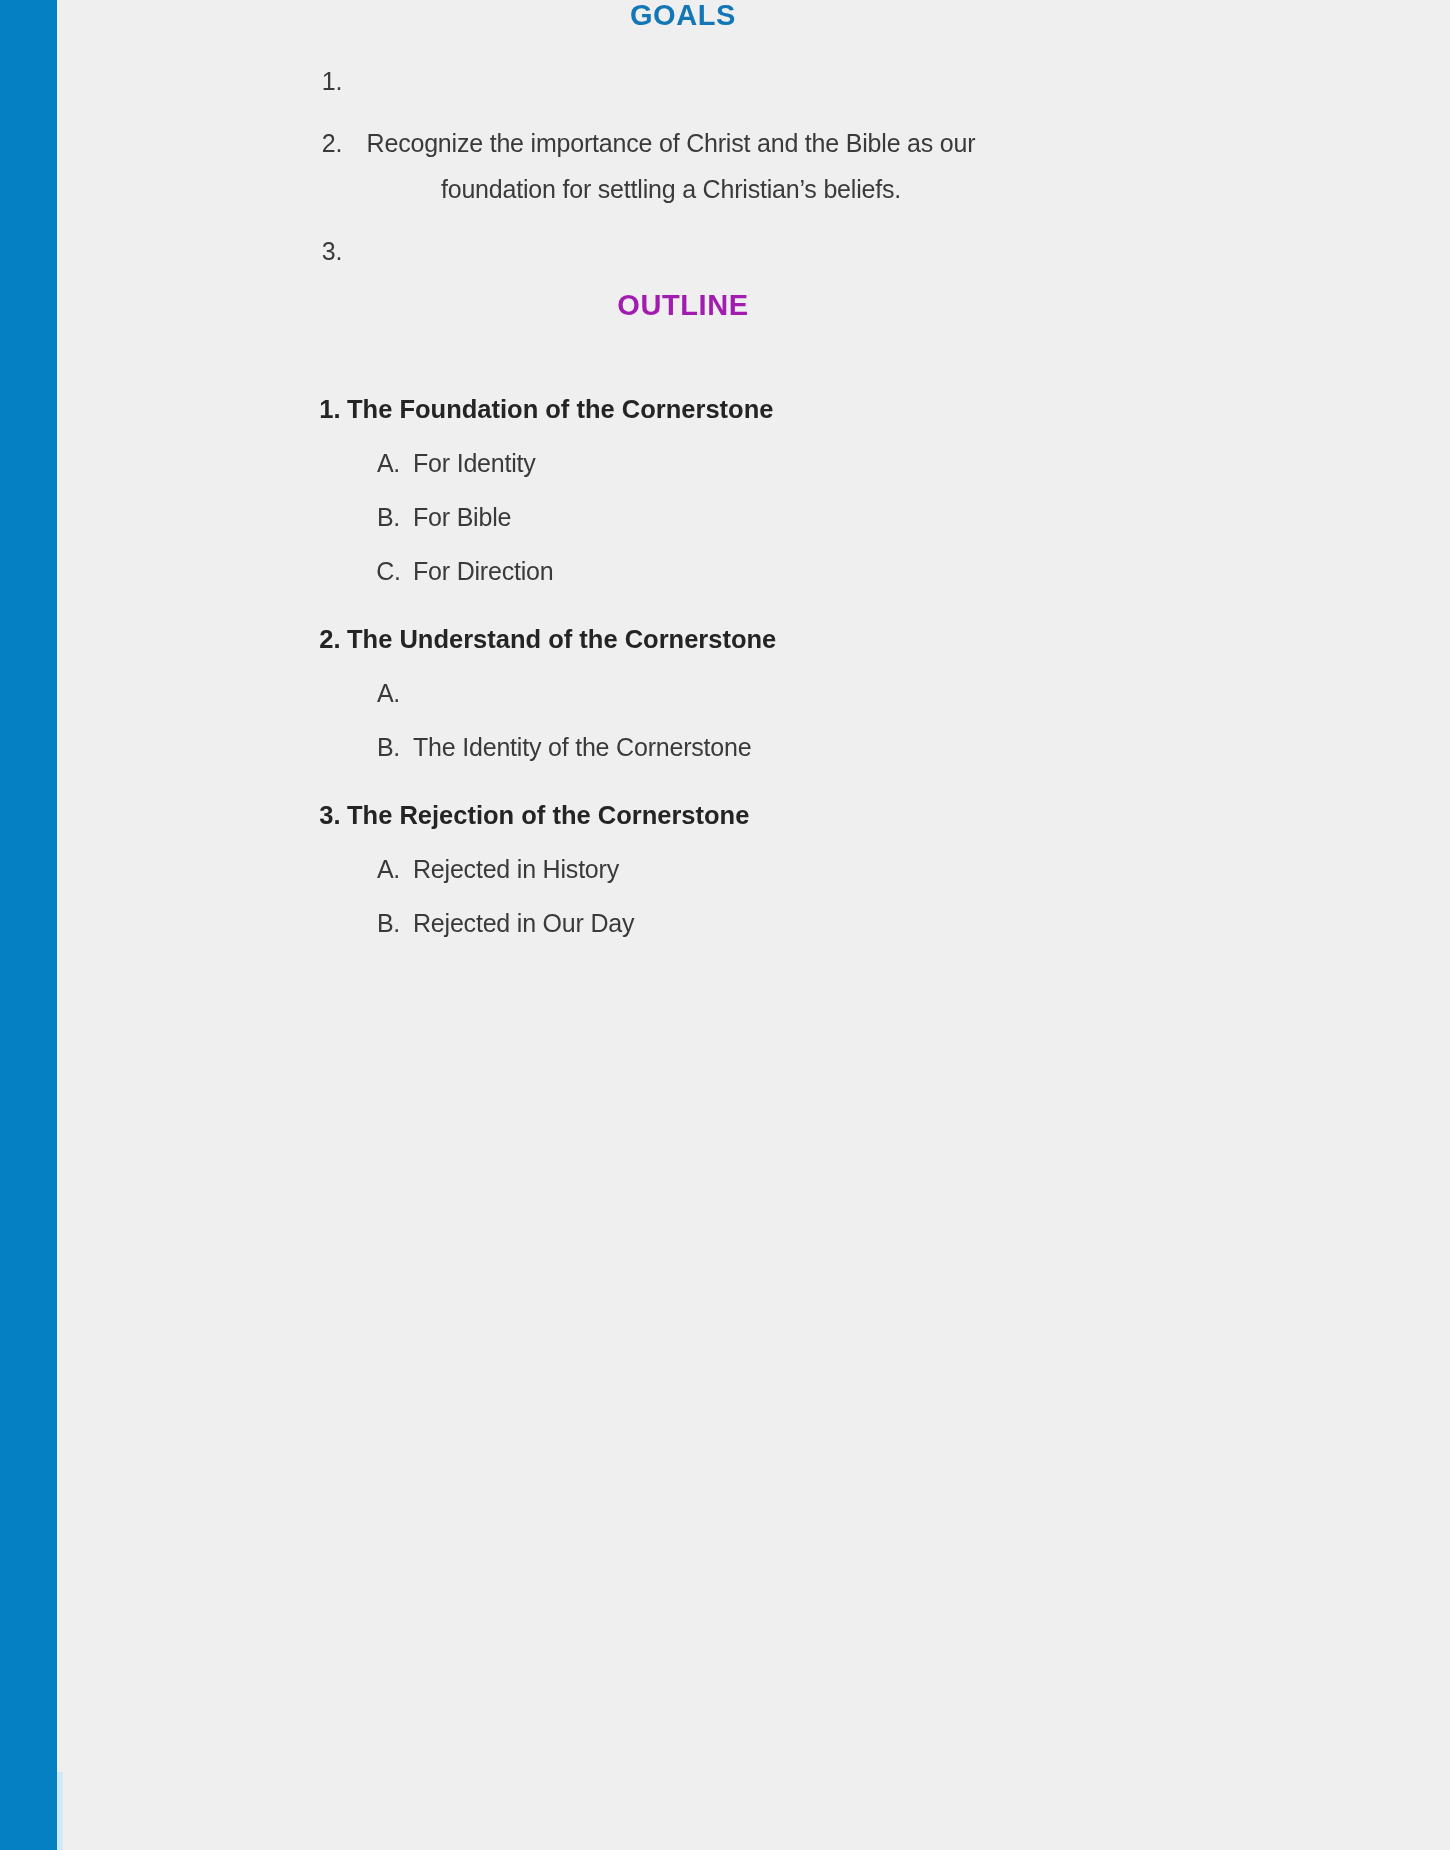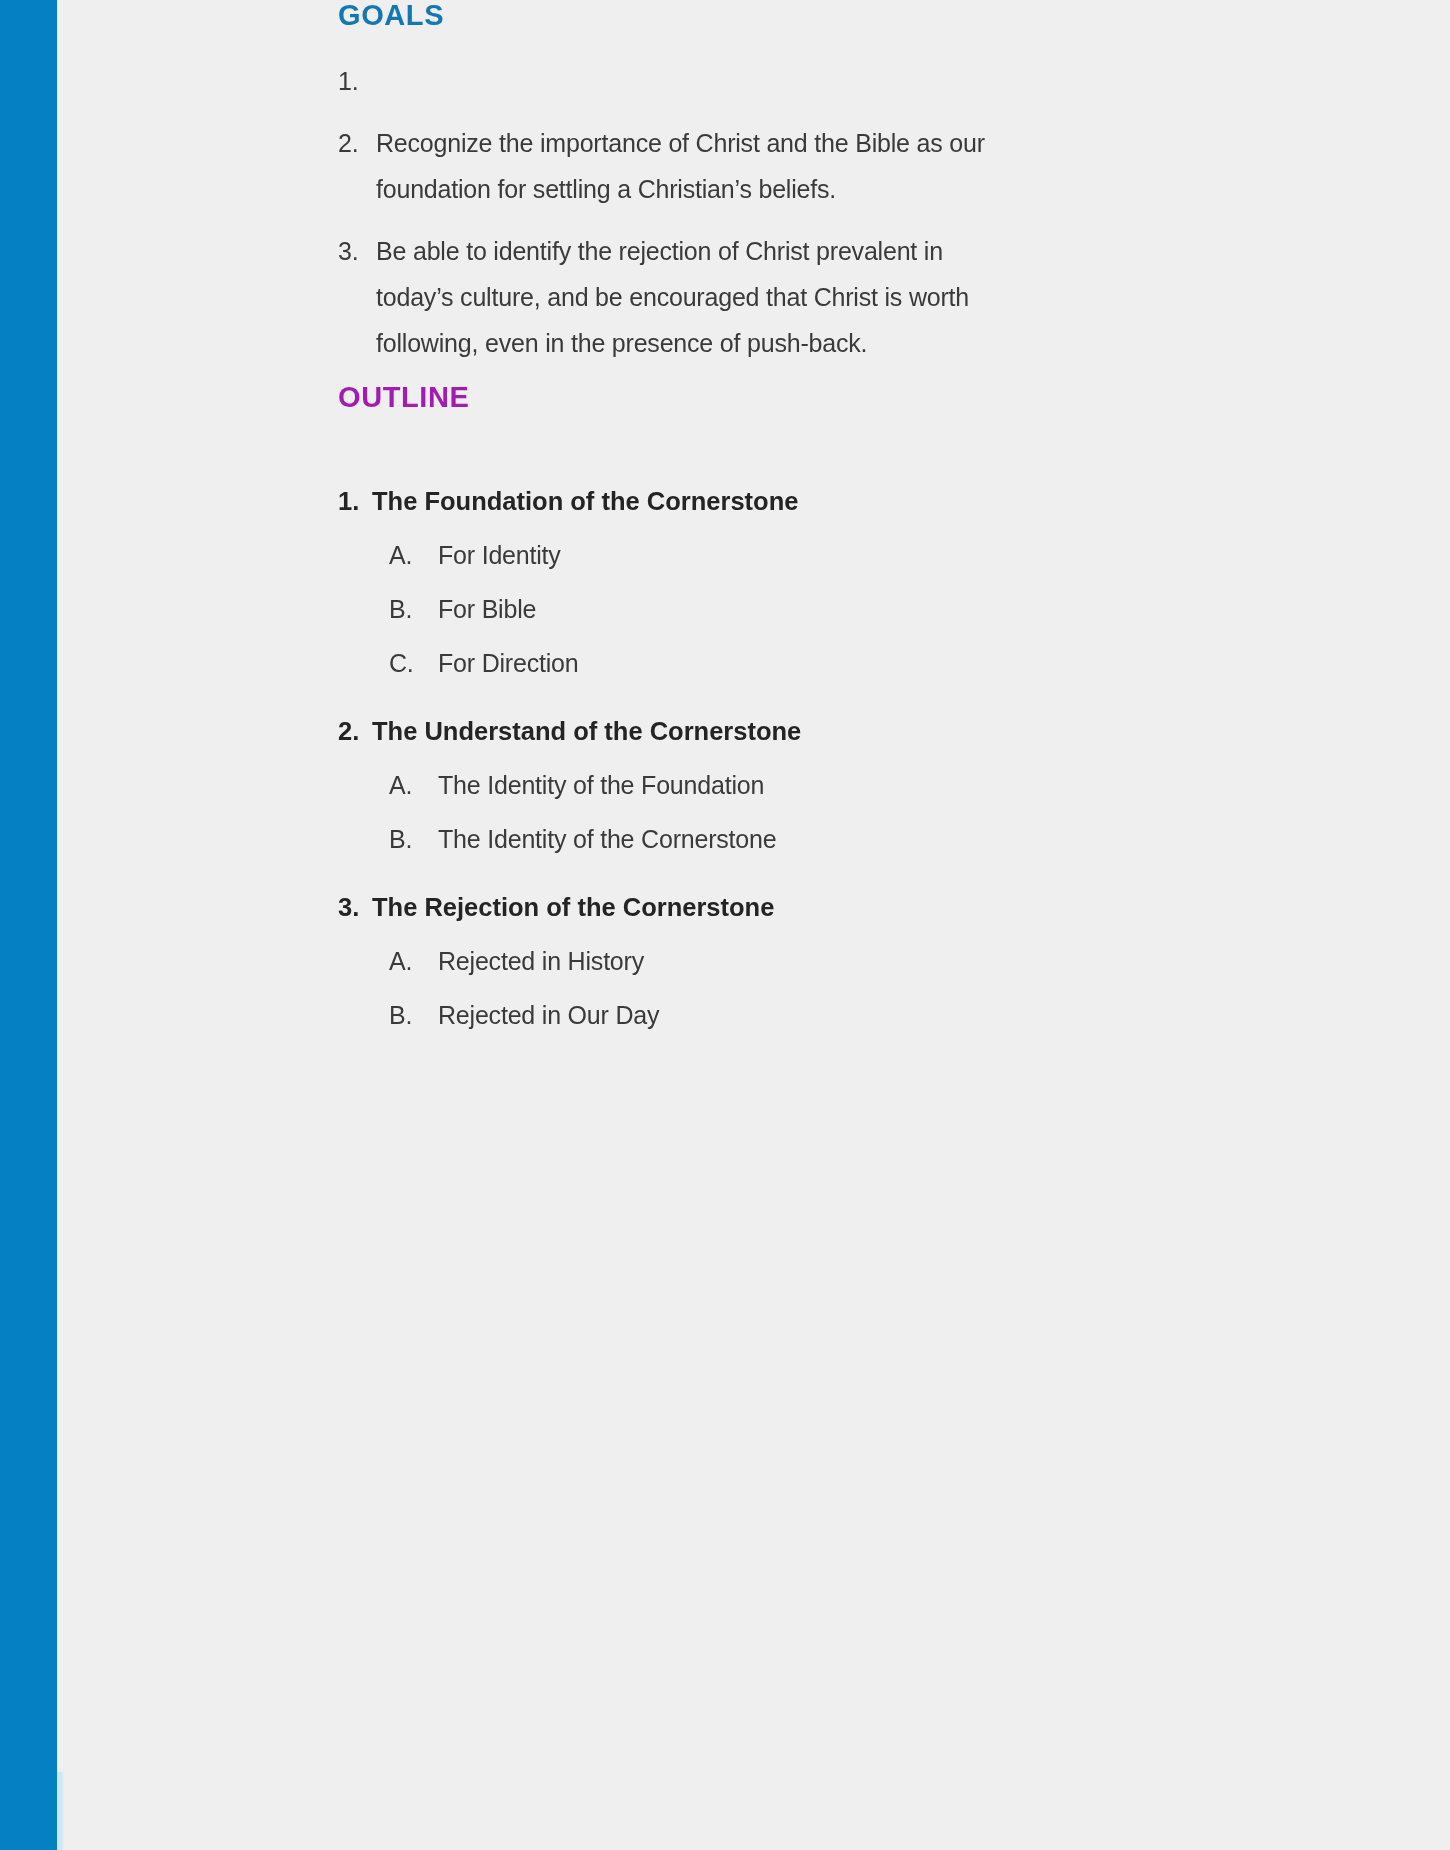--- a/index.html
+++ b/index.html
@@ -18,24 +18,25 @@
     left: 0; top: 0;
     width: 57px; height: 1850px;
   }
   .accent-strip {
     position: absolute;
     left: 57px; bottom: 0;
     width: 6px; height: 78px;
   }
   .content {
     position: absolute;
-    left: 338px; top: 0;
+    left: 313px; top: 0;
     width: 740px;
     font-size: 25px;
     letter-spacing: -0.2px;
+    text-align: center;
   }
   h2.section-heading {
     margin: 0;
     font-size: 29px;
     font-weight: bold;
     letter-spacing: 0.6px;
     line-height: 30px;
   }
   .goals-heading { margin-top: 335px; }
   .outline-heading { margin-top: 36px; }
@@ -96,21 +97,20 @@
   <ol class="goals-list">
     <li>
       <span class="goal-num">1.</span>
     </li>
     <li>
       <span class="goal-num">2.</span>
       <span class="goal-text">Recognize the importance of Christ and the Bible as our foundation for settling a Christian’s beliefs.</span>
     </li>
     <li>
       <span class="goal-num">3.</span>
-      <span class="goal-text">Be able to identify the rejection of Christ prevalent in today’s culture, and be encouraged that Christ is worth following, even in the presence of push-back.</span>
     </li>
   </ol>
 
   <h2 class="section-heading outline-heading" style="color: #a21caf;">OUTLINE</h2>
 
   <ol class="outline-list">
 
     <li class="outline-section">
       <div class="section-title" style="color: rgb(36, 36, 36);">
         <span class="sec-num">1.</span>
@@ -133,21 +133,20 @@
     </li>
 
     <li class="outline-section">
       <div class="section-title" style="color: rgb(36, 36, 36);">
         <span class="sec-num">2.</span>
         <span class="sec-text">The Understand of the Cornerstone</span>
       </div>
       <ul class="sub-list">
         <li>
           <span class="sub-letter">A.</span>
-          <span class="sub-text">The Identity of the Foundation</span>
         </li>
         <li>
           <span class="sub-letter">B.</span>
           <span class="sub-text">The Identity of the Cornerstone</span>
         </li>
       </ul>
     </li>
 
     <li class="outline-section">
       <div class="section-title" style="color: rgb(36, 36, 36);">

